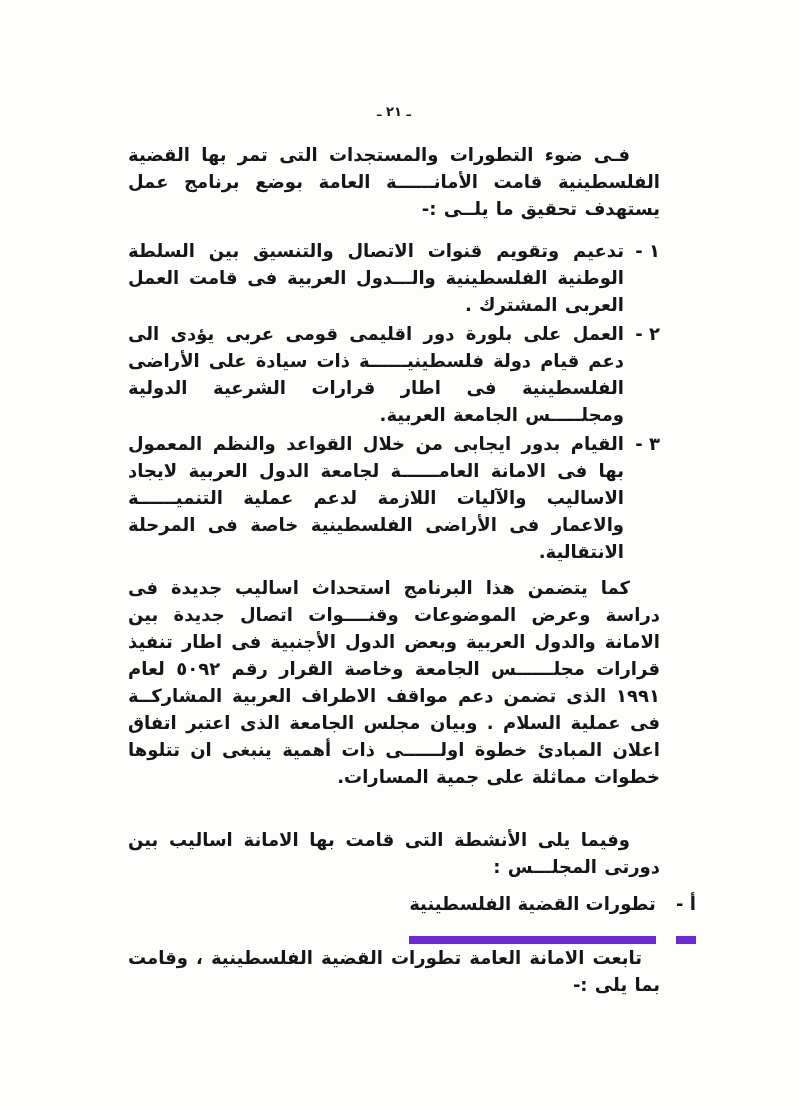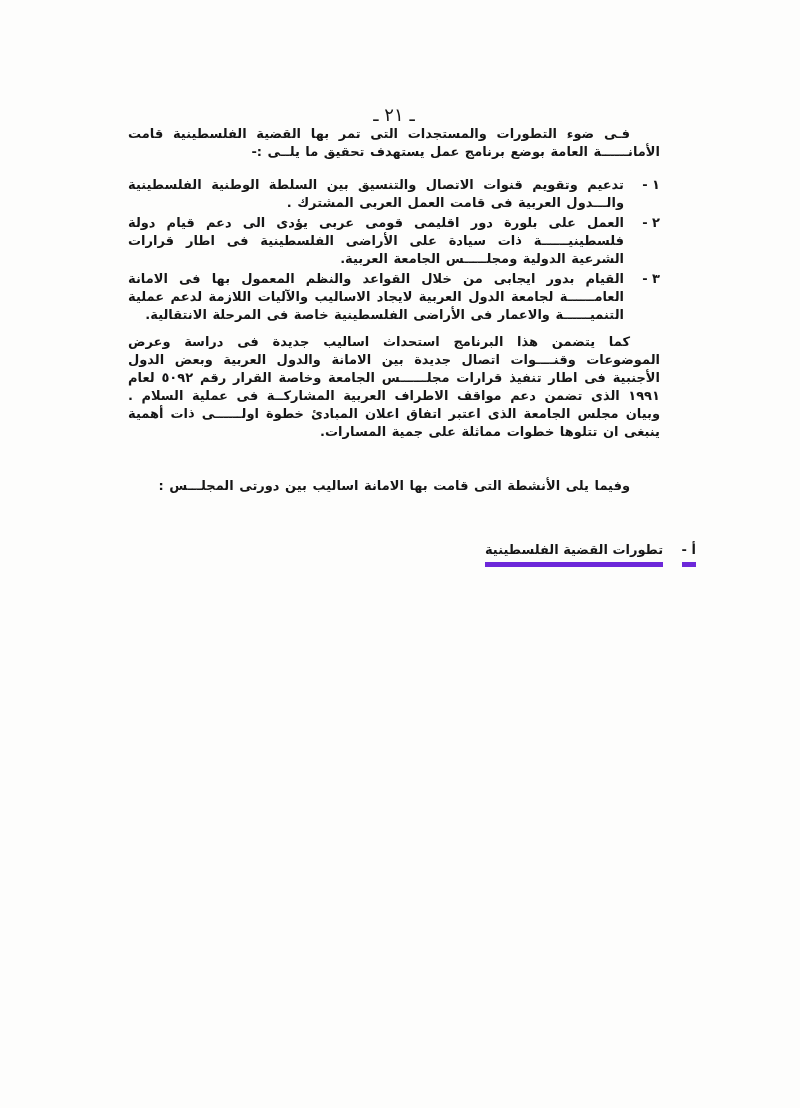--- a/index.html
+++ b/index.html
@@ -20,29 +20,30 @@
   .content {
     position: absolute;
     top: 104px;
     right: 140px;
     width: 532px;
     direction: rtl;
   }
 
   .page-number {
     text-align: center;
-    font-size: 18px;
-    font-weight: 400;
+    font-size: 13px;
+    font-weight: 700;
     letter-spacing: 2px;
+    margin-bottom: 22px;
   }
 
   .para, .itext, .num, .heading {
-    font-size: 13px;
+    font-size: 18px;
     font-weight: 700;
-    line-height: 18px;
+    line-height: 27px;
   }
 
   .para {
     margin: 0;
     text-align: justify;
     word-spacing: 1px;
   }
 
   .indent    { text-indent: 30px; }
   .indent-sm { text-indent: 18px; }
@@ -73,23 +74,22 @@
     display: block;
     text-align: justify;
     word-spacing: 1px;
   }
 
   .heading { margin: 0; white-space: nowrap; }
   .heading .h-num { display: inline-block; margin-left: 14px; }
   .heading .h-title { display: inline-block; }
   .outdent { margin-right: -36px; }
   .underline {
-    border-bottom: 5px solid #6d28d9;
-    padding-bottom: 3px;
-    margin-top: 36px;
+    border-bottom: 8px solid #6d28d9;
+    padding-bottom: 19px;
   }
 </style>
 </head>
 <body>
 
 <div class="page">
   <div class="content">
 
     <div class="page-number">ـ ٢١ ـ</div>
 
@@ -113,17 +113,18 @@
     <p class="para indent mb-prog">كما يتضمن هذا البرنامج استحداث اساليب جديدة فى دراسة وعرض الموضوعات وقنــــوات اتصال جديدة بين الامانة والدول العربية وبعض الدول الأجنبية فى اطار تنفيذ قرارات مجلــــــس الجامعة وخاصة القرار رقم ٥٠٩٢ لعام ١٩٩١ الذى تضمن دعم مواقف الاطراف العربية المشاركــة فى عملية السلام . وبيان مجلس الجامعة الذى اعتبر اتفاق اعلان المبادئ خطوة اولــــــى ذات أهمية ينبغى ان تتلوها خطوات مماثلة على جمية المسارات.</p>
 
 
     <p class="para indent mb-act">وفيما يلى الأنشطة التى قامت بها الامانة اساليب بين دورتى المجلـــس :</p>
 
     <div class="heading outdent mb-head-a">
       <span class="h-num underline">أ -</span>
       <span class="h-title underline">تطورات القضية الفلسطينية</span>
     </div>
 
+    <p class="para indent-sm mb-followed">تابعت الامانة العامة تطورات القضية الفلسطينية ، وقامت بما يلى :-</p>
 
 
 
   </div>
 </div>
 
 </body></html>

